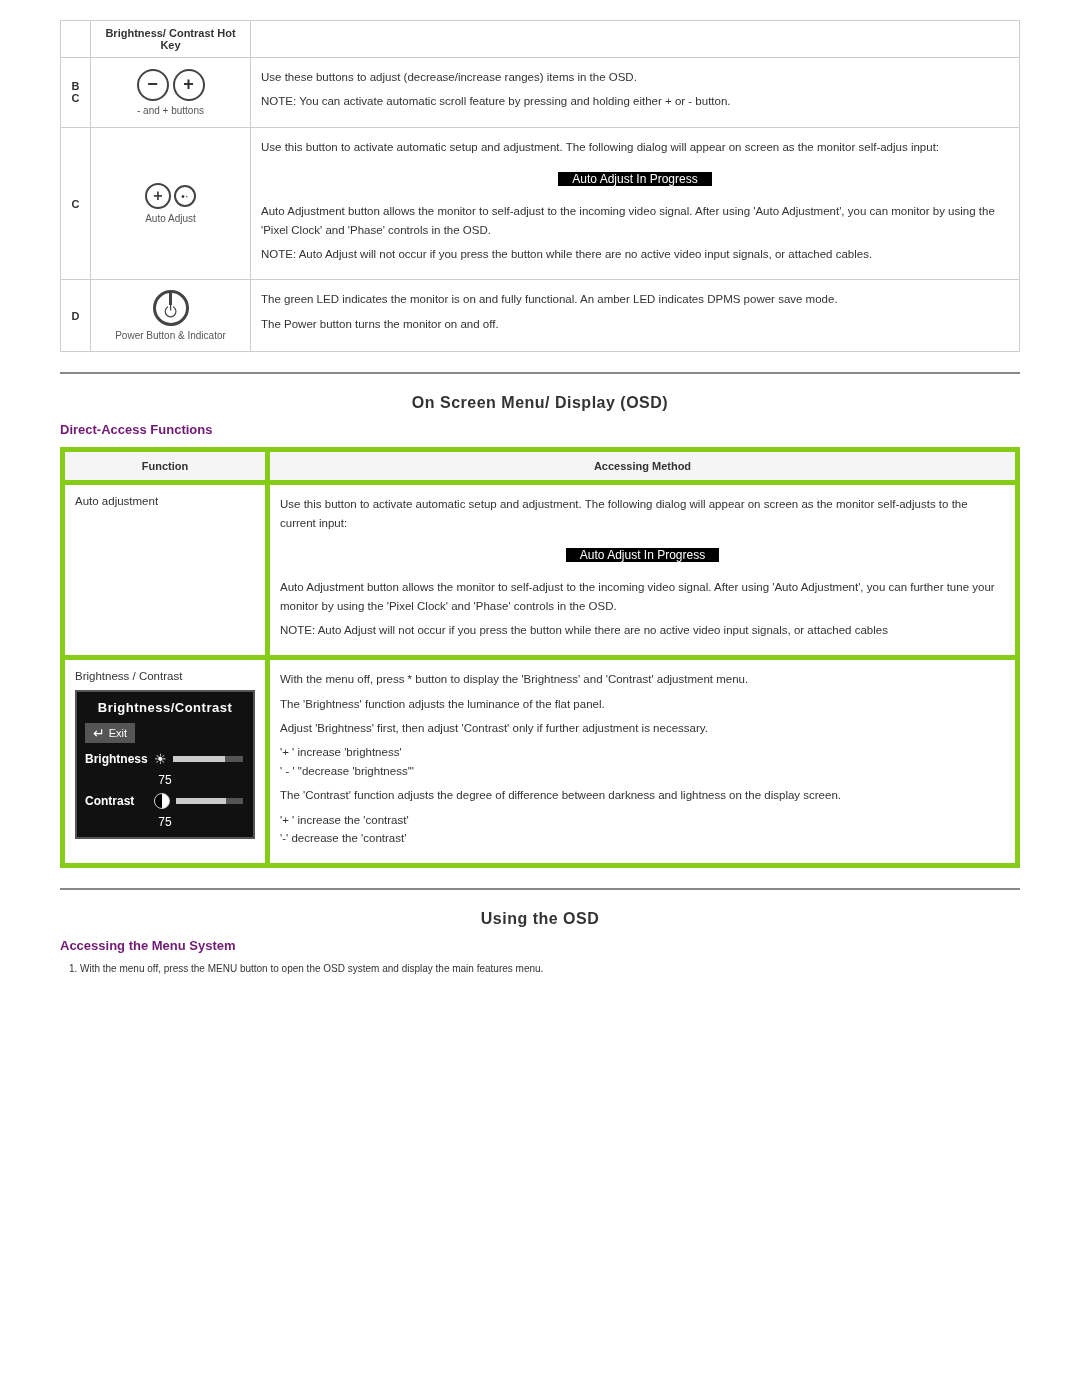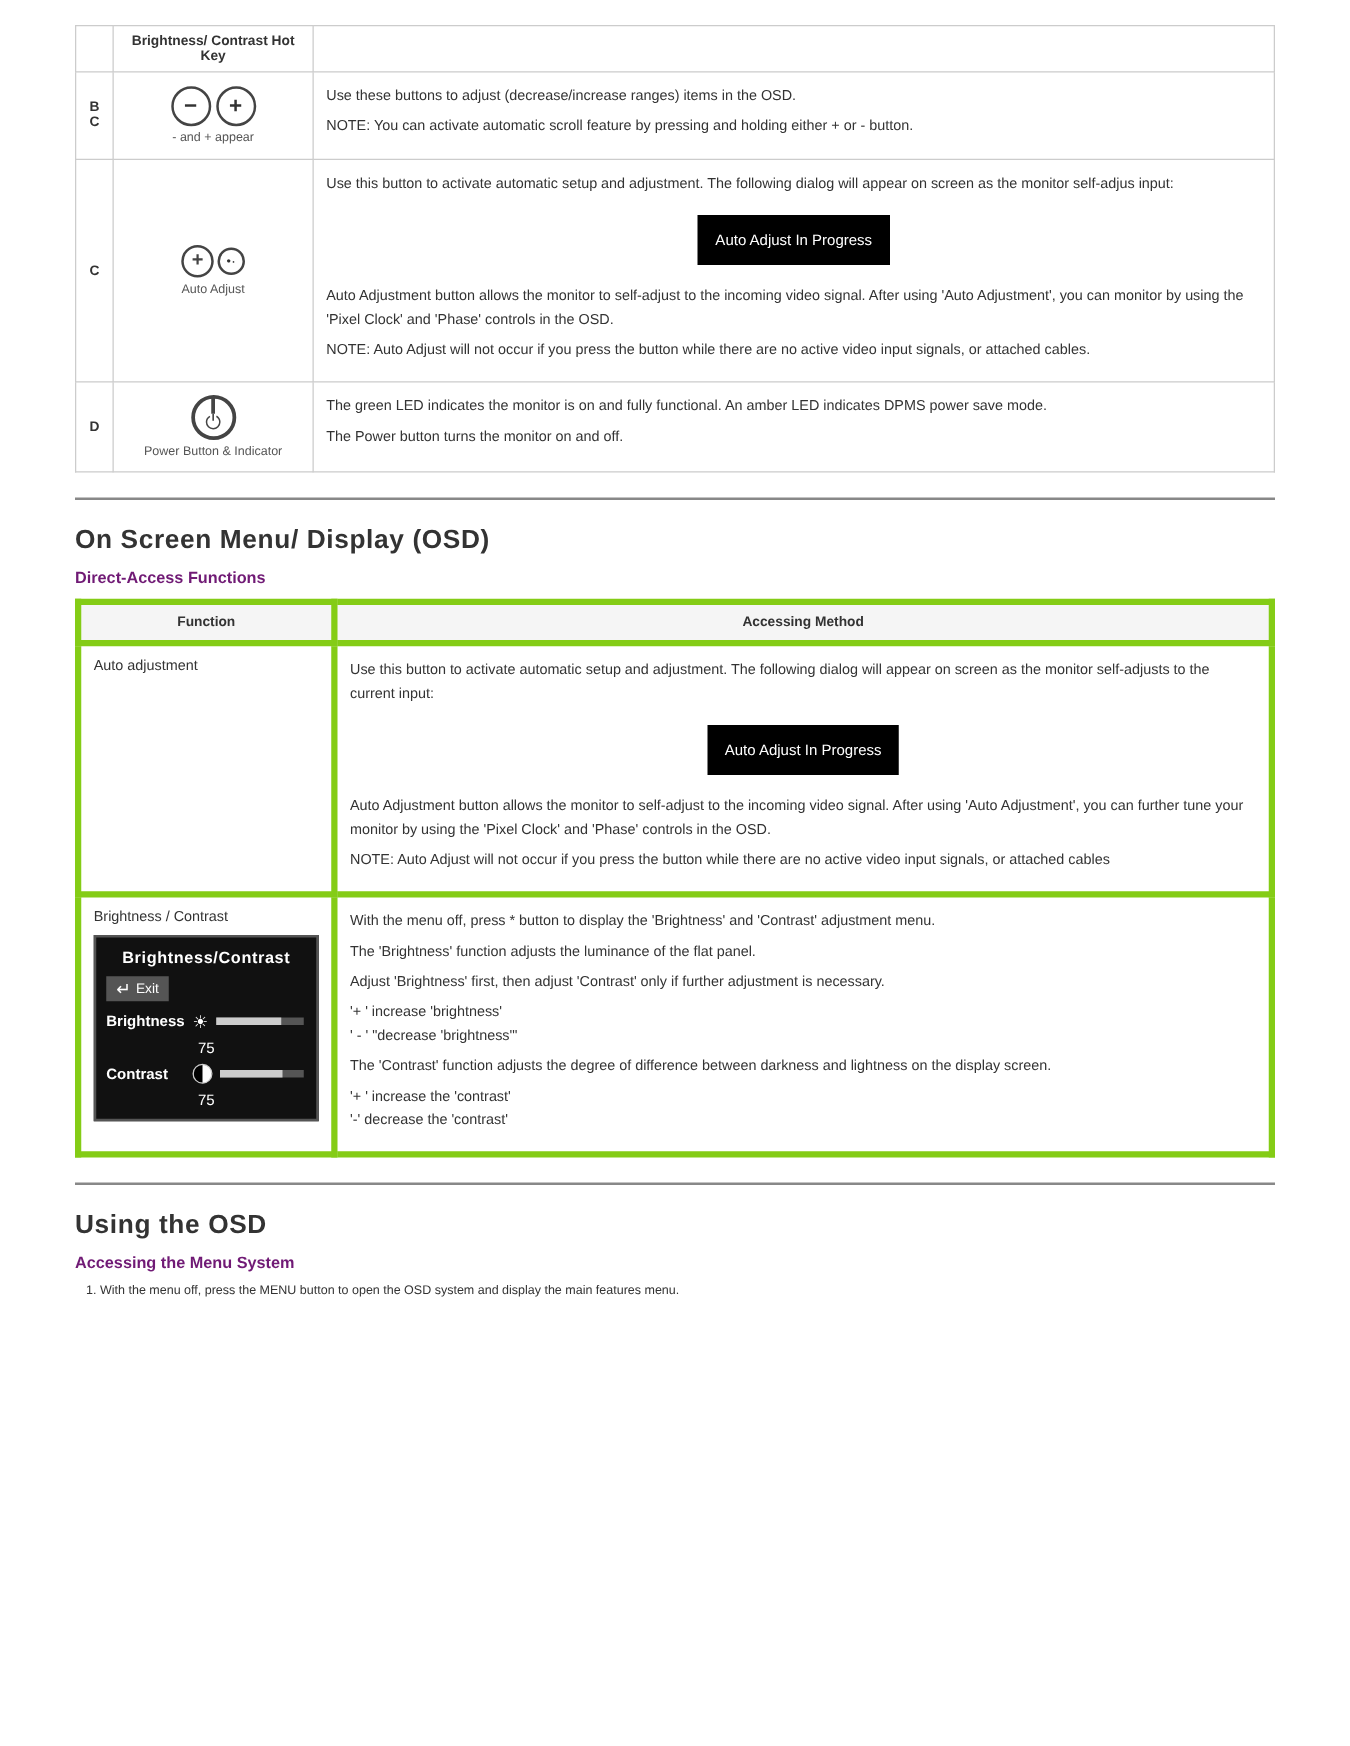--- a/index.html
+++ b/index.html
@@ -50,21 +50,21 @@
       border-radius: 50%;
       display: inline-flex;
       align-items: center;
       justify-content: center;
       font-size: 18px;
       font-weight: bold;
     }
     .auto-adjust-box {
       background: #000;
       color: #fff;
-      padding: 13px 14px;
+      padding: 0 14px;
       font-size: 12px;
       display: inline-block;
       margin: 8px 0;
     }
     .power-icon {
       width: 36px; height: 36px;
       border: 3px solid #444;
       border-radius: 50%;
       display: inline-flex;
       align-items: center;
@@ -113,25 +113,26 @@
 
     
     .section-divider {
       border: none;
       border-top: 2px solid #888;
       margin: 20px 0;
     }
 
     
     .section-title {
-      font-size: 21px;
+      font-size: 16px;
       font-weight: bold;
       color: #333;
       letter-spacing: 0.5px;
       margin-bottom: 10px;
+      text-align: center;
     }
     .subsection-title {
       font-size: 13px;
       font-weight: bold;
       color: #701a75;
       margin-bottom: 10px;
     }
 
     
     .function-table {
@@ -256,21 +257,21 @@
   </thead>
   <tbody>
 
     <tr>
       <td class="col-label" style="border:1px solid #ccc; padding:6px; vertical-align:middle; text-align:center; font-size:11px; font-weight:bold;">B<br>C</td>
       <td class="col-icon" style="border:1px solid #ccc; padding:10px; text-align:center; vertical-align:middle;">
         <div class="btn-icon">
           <div class="circle-btn">−</div>
           <div class="circle-btn">+</div>
         </div>
-        <div class="icon-label">- and + appear</div>
+        <div class="icon-label">- and + buttons</div>
       </td>
       <td style="border:1px solid #ccc; padding:10px; vertical-align:top;">
         <p class="desc">Use these buttons to adjust (decrease/increase ranges) items in the OSD.</p>
         <p class="desc">NOTE: You can activate automatic scroll feature by pressing and holding either + or - button.</p>
       </td>
     </tr>
 
     <tr>
       <td class="col-label" style="border:1px solid #ccc; padding:6px; vertical-align:middle; text-align:center; font-size:11px; font-weight:bold;">C</td>
       <td class="col-icon" style="border:1px solid #ccc; padding:10px; text-align:center; vertical-align:middle;">

